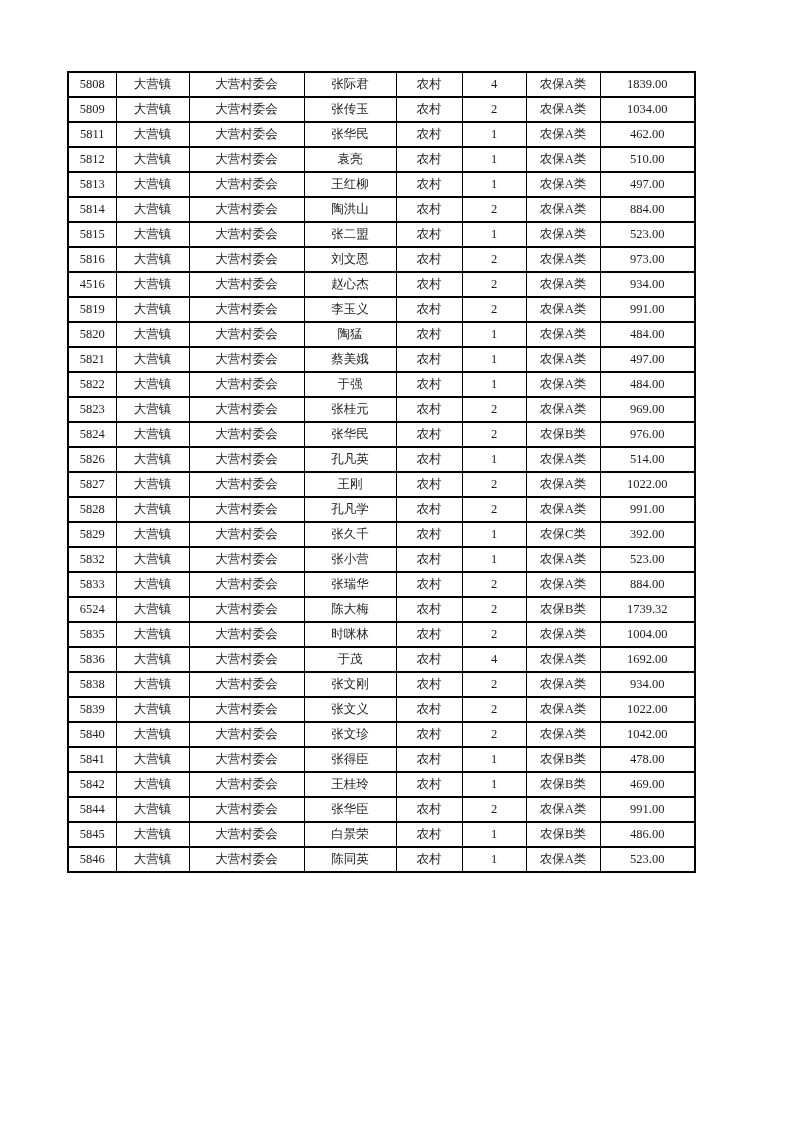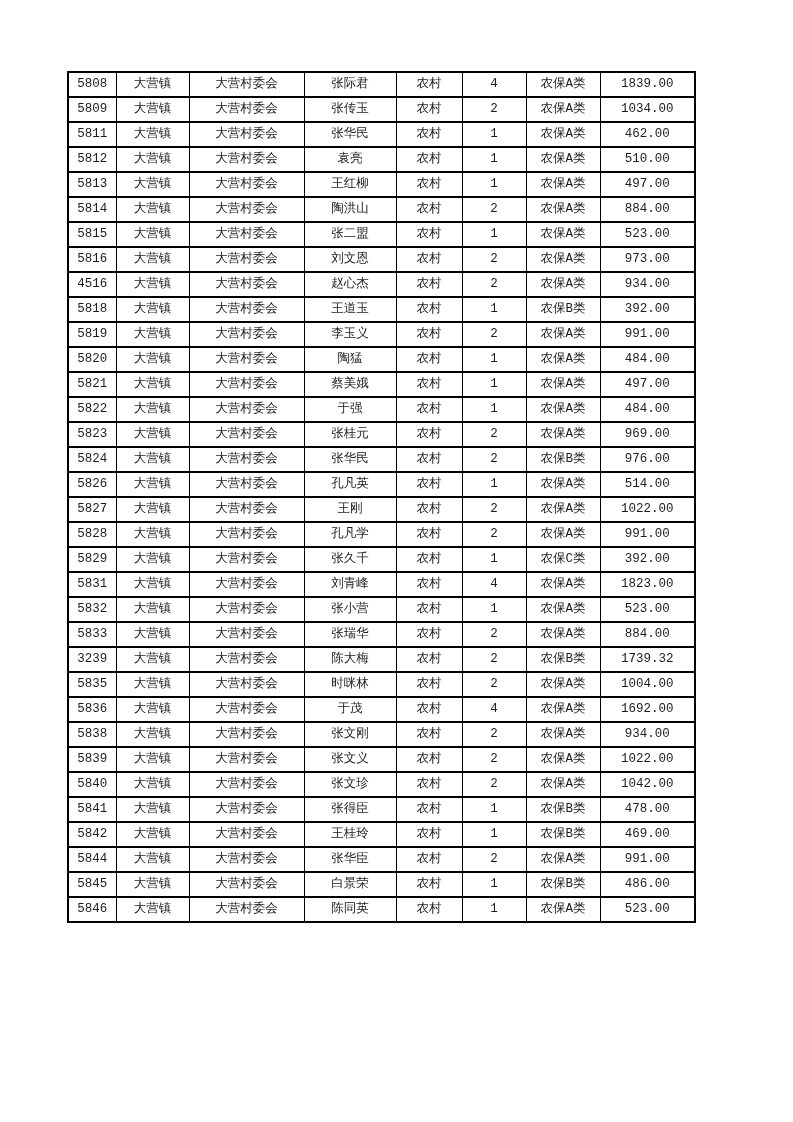--- a/index.html
+++ b/index.html
@@ -5,21 +5,21 @@
   html, body {
     margin: 0;
     padding: 0;
     background: #ffffff;
   }
   .page {
     position: relative;
     width: 793px;
     height: 1122px;
     background: #ffffff;
-    font-family: Liberation Mono, monospace;
+    font-family: Liberation Serif, serif;
     overflow: hidden;
   }
   table.records {
     position: absolute;
     left: 67px;
     top: 71px;
     width: 627px;
     border-collapse: collapse;
     table-layout: fixed;
     border: 2px solid #000000;
@@ -148,30 +148,20 @@
           <td>4516</td>
           <td>大营镇</td>
           <td>大营村委会</td>
           <td>赵心杰</td>
           <td>农村</td>
           <td>2</td>
           <td>农保A类</td>
           <td>934.00</td>
         </tr>
         <tr>
-          <td>5818</td>
-          <td>大营镇</td>
-          <td>大营村委会</td>
-          <td>王道玉</td>
-          <td>农村</td>
-          <td>1</td>
-          <td>农保B类</td>
-          <td>392.00</td>
-        </tr>
-        <tr>
           <td>5819</td>
           <td>大营镇</td>
           <td>大营村委会</td>
           <td>李玉义</td>
           <td>农村</td>
           <td>2</td>
           <td>农保A类</td>
           <td>991.00</td>
         </tr>
         <tr>
@@ -258,51 +248,41 @@
           <td>5829</td>
           <td>大营镇</td>
           <td>大营村委会</td>
           <td>张久千</td>
           <td>农村</td>
           <td>1</td>
           <td>农保C类</td>
           <td>392.00</td>
         </tr>
         <tr>
-          <td>5831</td>
-          <td>大营镇</td>
-          <td>大营村委会</td>
-          <td>刘青峰</td>
-          <td>农村</td>
-          <td>4</td>
-          <td>农保A类</td>
-          <td>1823.00</td>
-        </tr>
-        <tr>
           <td>5832</td>
           <td>大营镇</td>
           <td>大营村委会</td>
           <td>张小营</td>
           <td>农村</td>
           <td>1</td>
           <td>农保A类</td>
           <td>523.00</td>
         </tr>
         <tr>
           <td>5833</td>
           <td>大营镇</td>
           <td>大营村委会</td>
           <td>张瑞华</td>
           <td>农村</td>
           <td>2</td>
           <td>农保A类</td>
           <td>884.00</td>
         </tr>
         <tr>
-          <td>3239</td>
+          <td>6524</td>
           <td>大营镇</td>
           <td>大营村委会</td>
           <td>陈大梅</td>
           <td>农村</td>
           <td>2</td>
           <td>农保B类</td>
           <td>1739.32</td>
         </tr>
         <tr>
           <td>5835</td>

